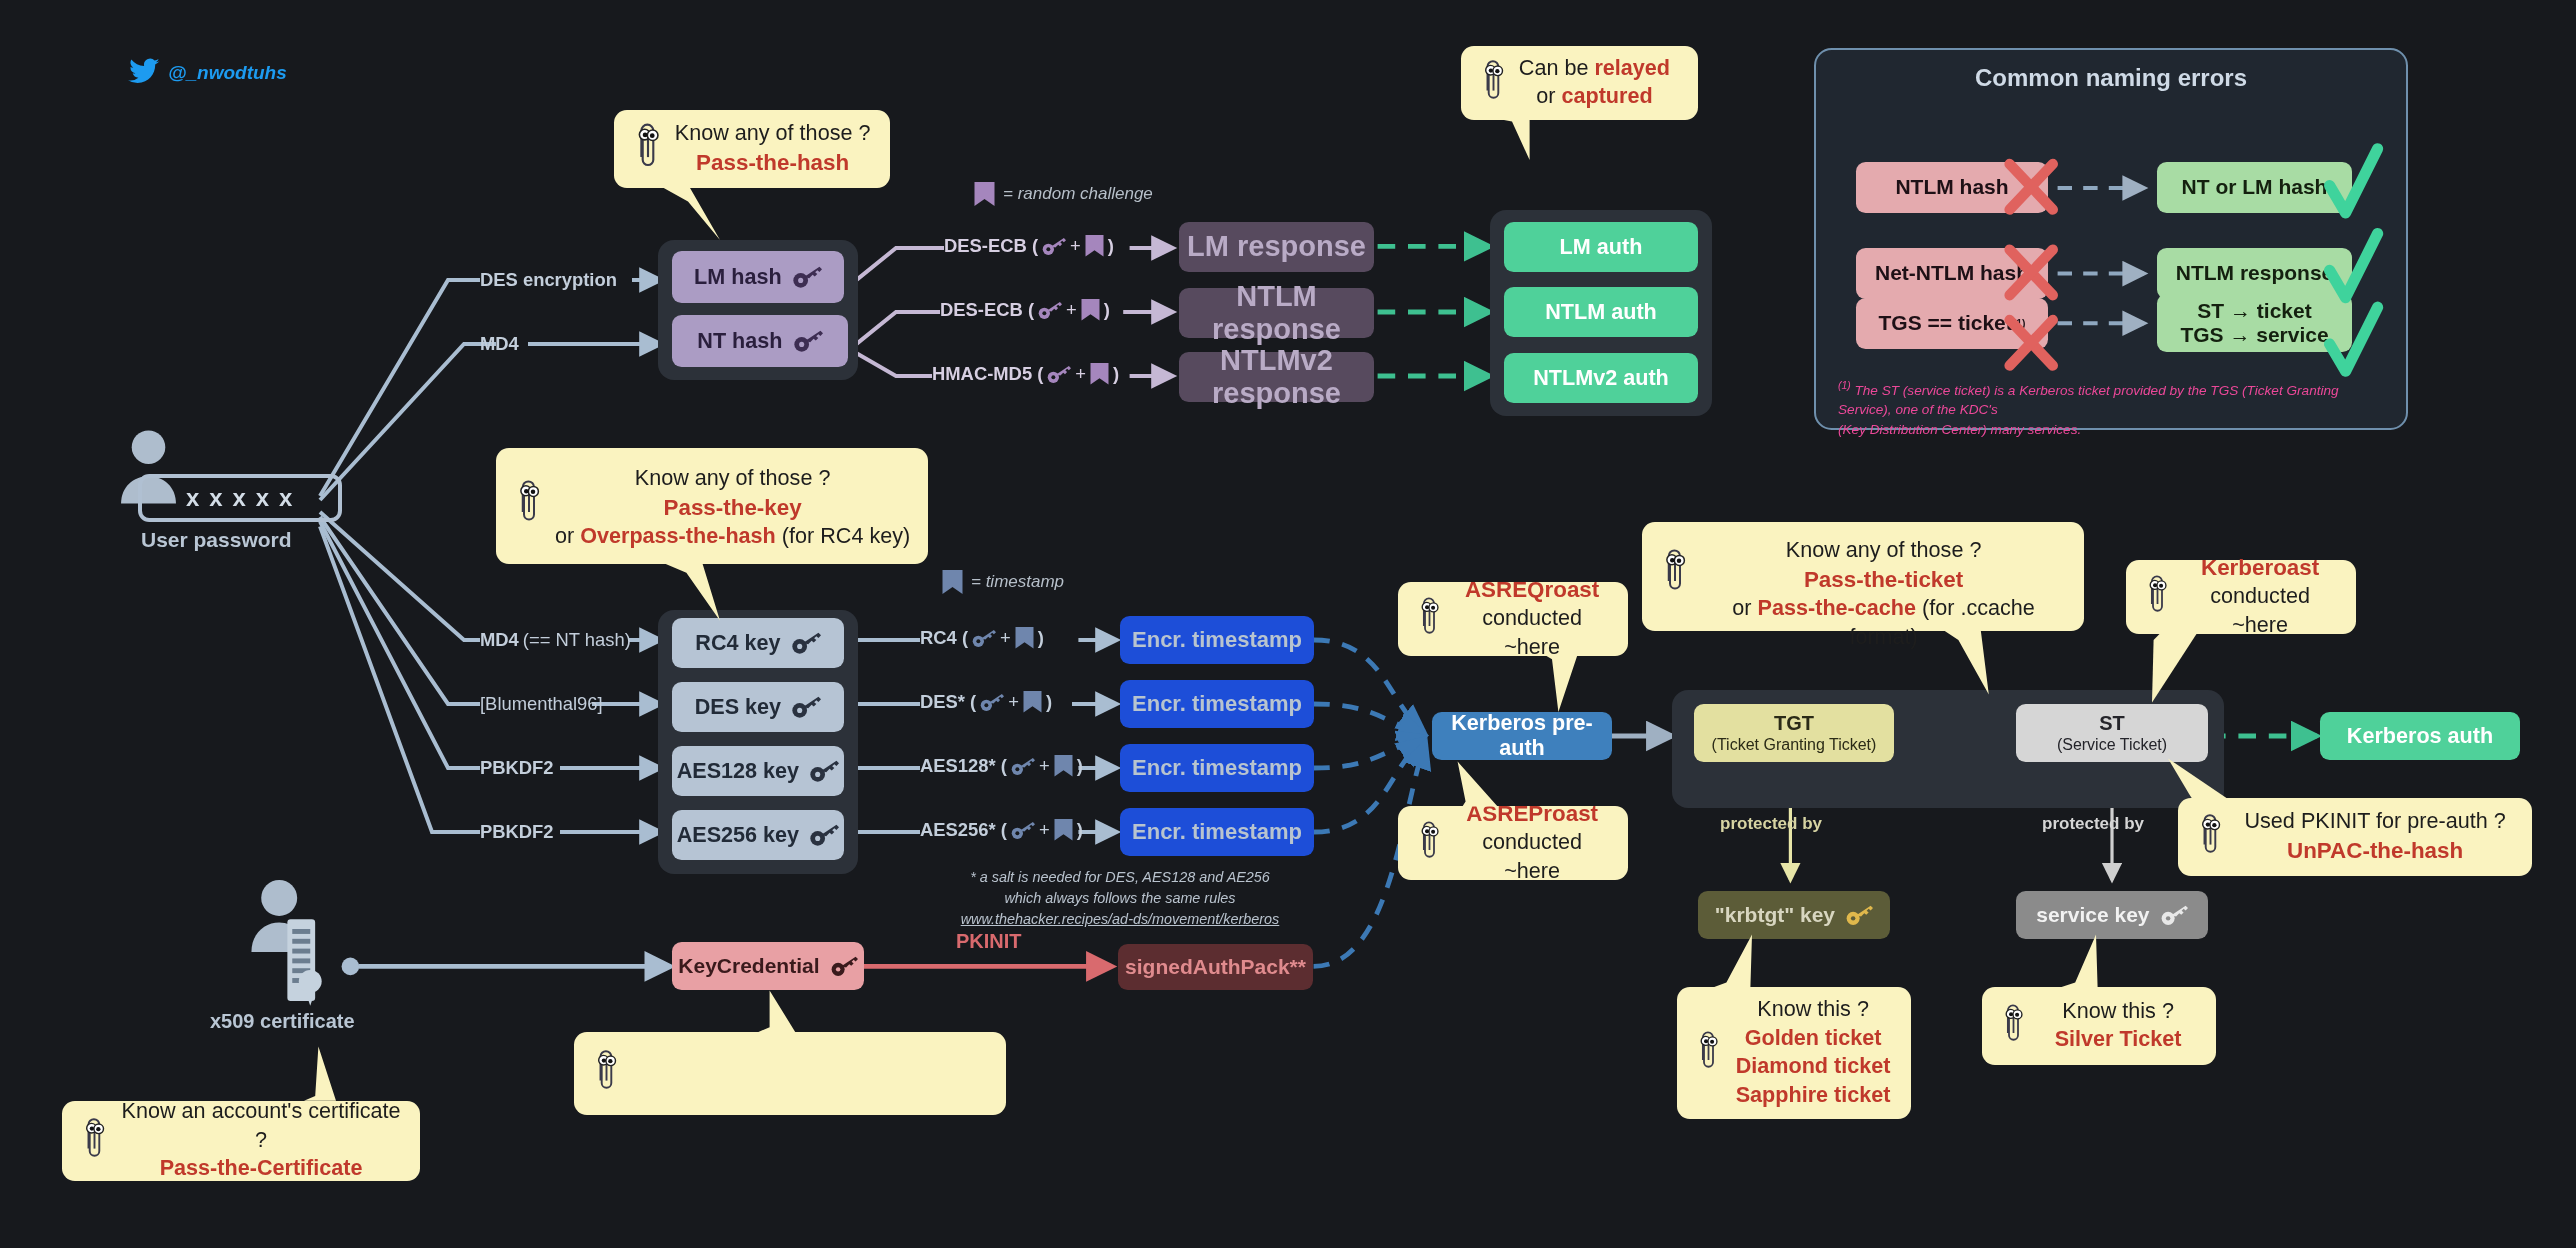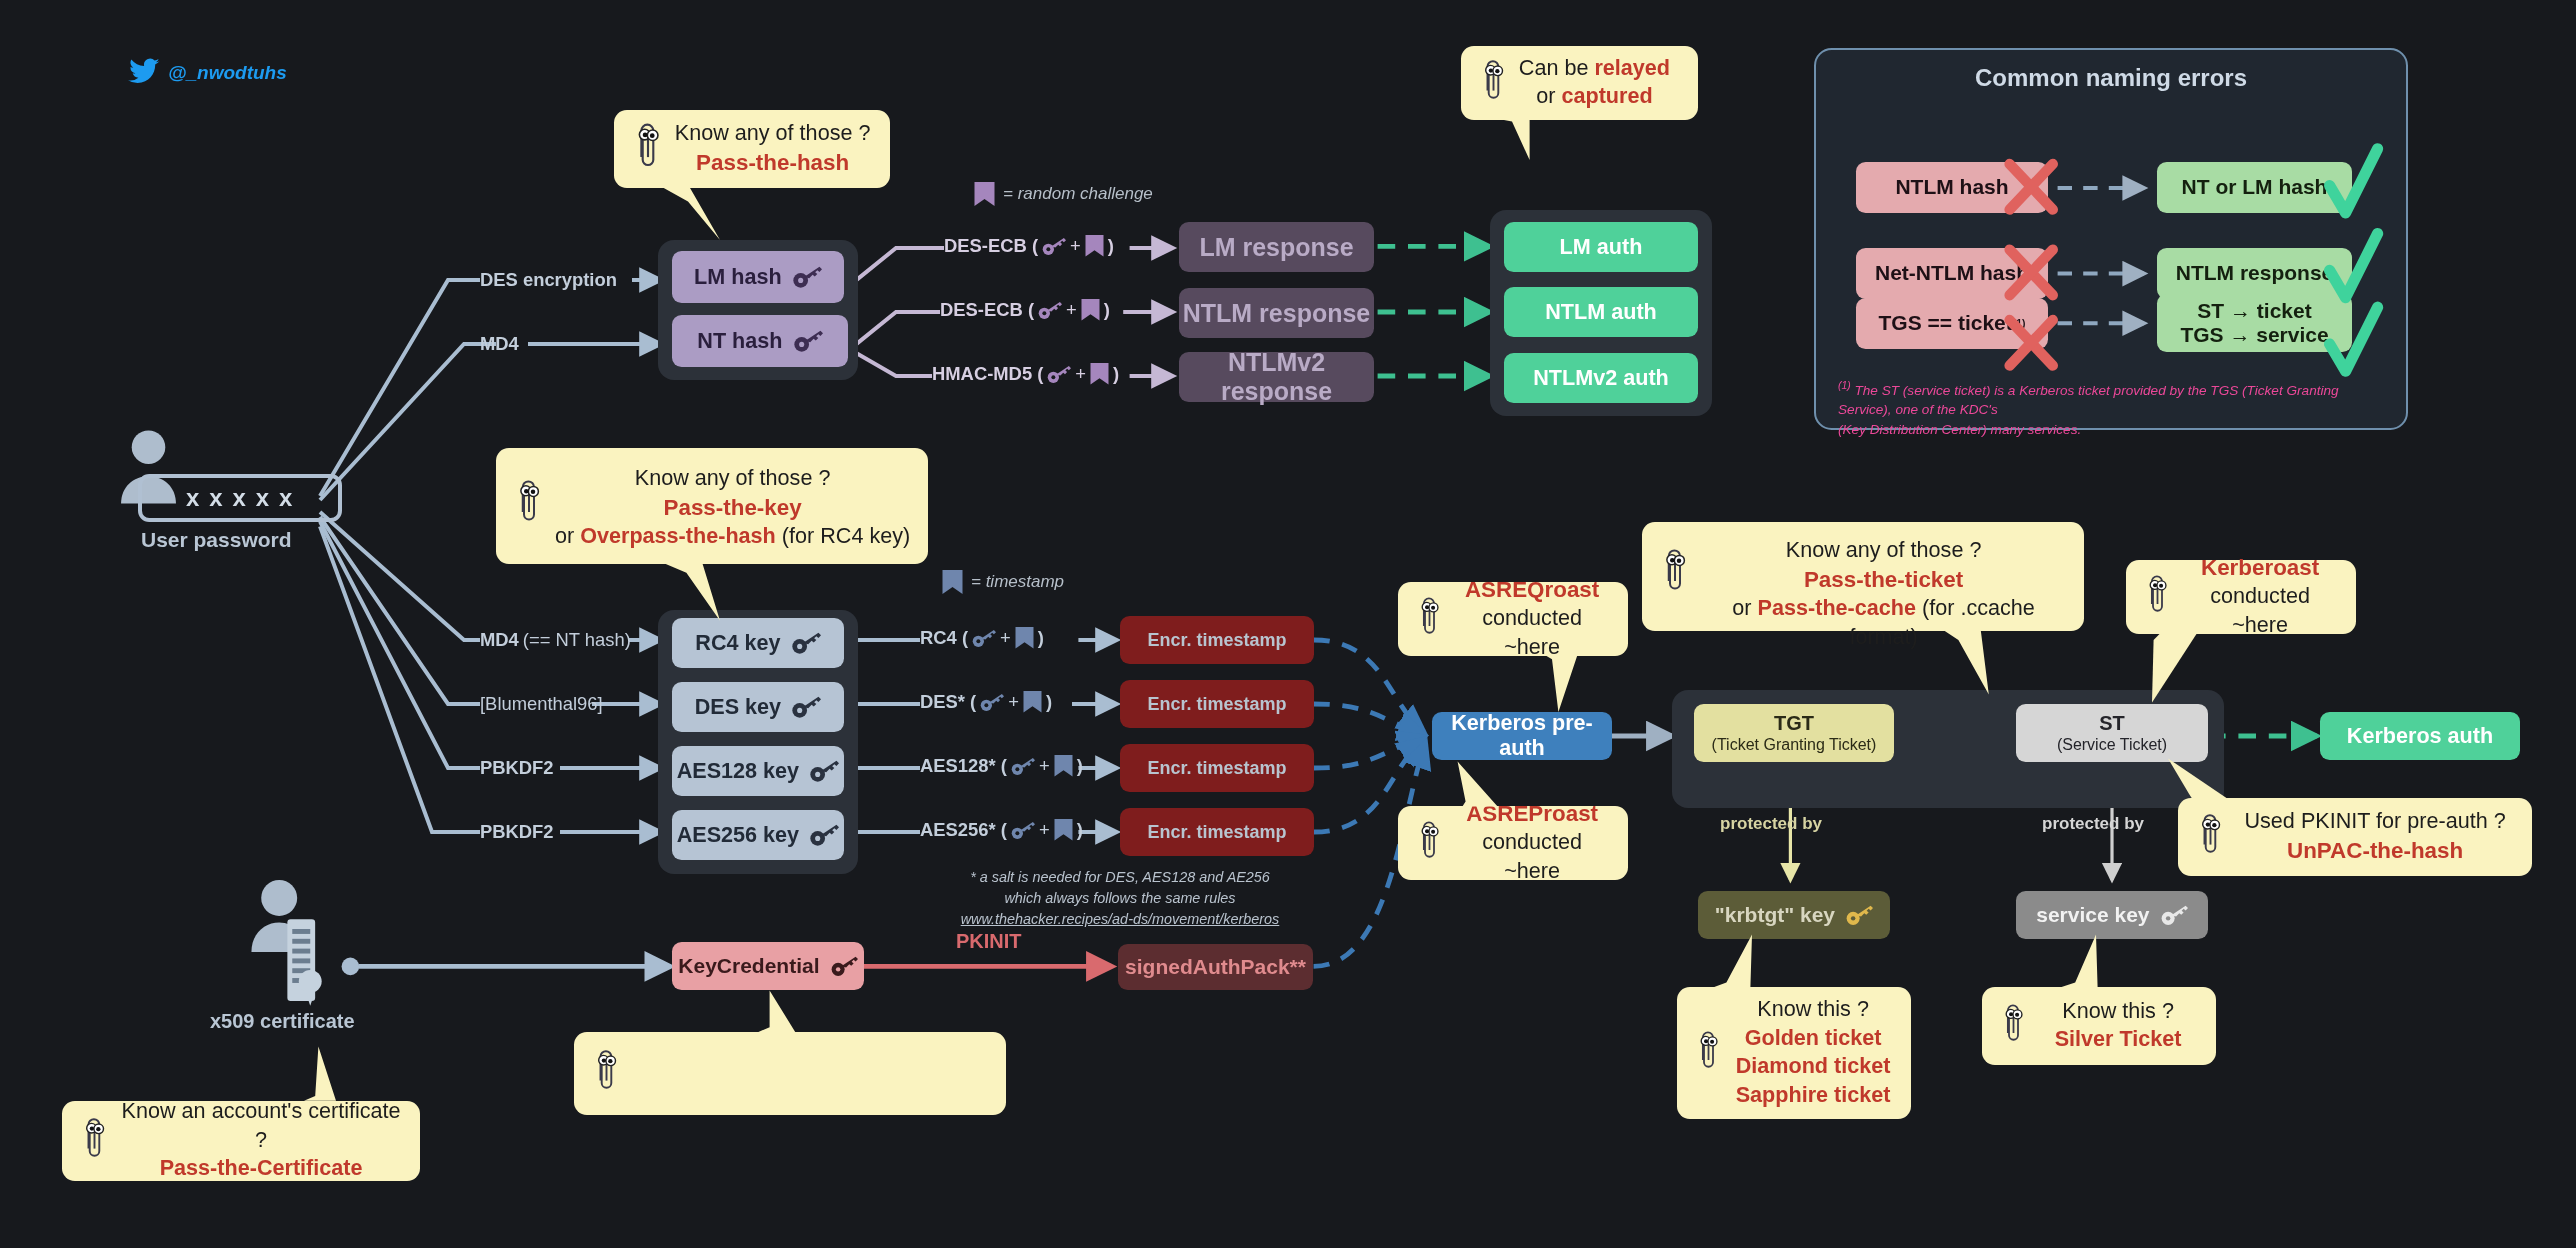--- a/index.html
+++ b/index.html
@@ -17,24 +17,24 @@
   
   .node {
     position: absolute; display: flex; align-items: center; justify-content: center;
     border-radius: 9.6px; font-weight: bold; text-align: center; line-height: 1.15;
   }
   .node .key { margin-left: 11.2px; display: inline-flex; }
 
   .grp { position: absolute; background: #2c3139; border-radius: 16px; }
 
   .purple { background: #ab9cc4; color: #2a1f3d; font-size: 21.6px; }
-  .purple2 { background: #574a5e; color: #b9abc6; font-size: 25px; }
+  .purple2 { background: #574a5e; color: #b9abc6; font-size: 29px; }
   .green { background: #4fd19a; color: #ffffff; font-size: 21.6px; }
   .bluegrey { background: #b6c4d4; color: #222b38; font-size: 21.6px; }
-  .slate { background: #7f1d1d; color: #b8c4cf; font-size: 18px; }
+  .slate { background: #1d4ed8; color: #b8c4cf; font-size: 22px; }
   .blue { background: #3e80bd; color: #fff; font-size: 21.6px; }
   .tgt { background: #e3e0a0; color: #2b2b17; font-size: 20px; }
   .st  { background: #d6d6d6; color: #24242a; font-size: 20px; }
   .krbtgt { background: #5c5c38; color: #d8d6c0; font-size: 21px; }
   .svckey { background: #8b8b8b; color: #f2f2f2; font-size: 21px; }
   .keycred { background: #e8a0a4; color: #3a1a1c; font-size: 21px; }
   .authpack { background: #5c2d30; color: #e08b8e; font-size: 21px; }
   .kauth { background: #4fd19a; color: #ffffff; font-size: 21.6px; }
   .node .sub { font-weight: normal; font-size: 16px; display:block; margin-top:1.6px;}
 

